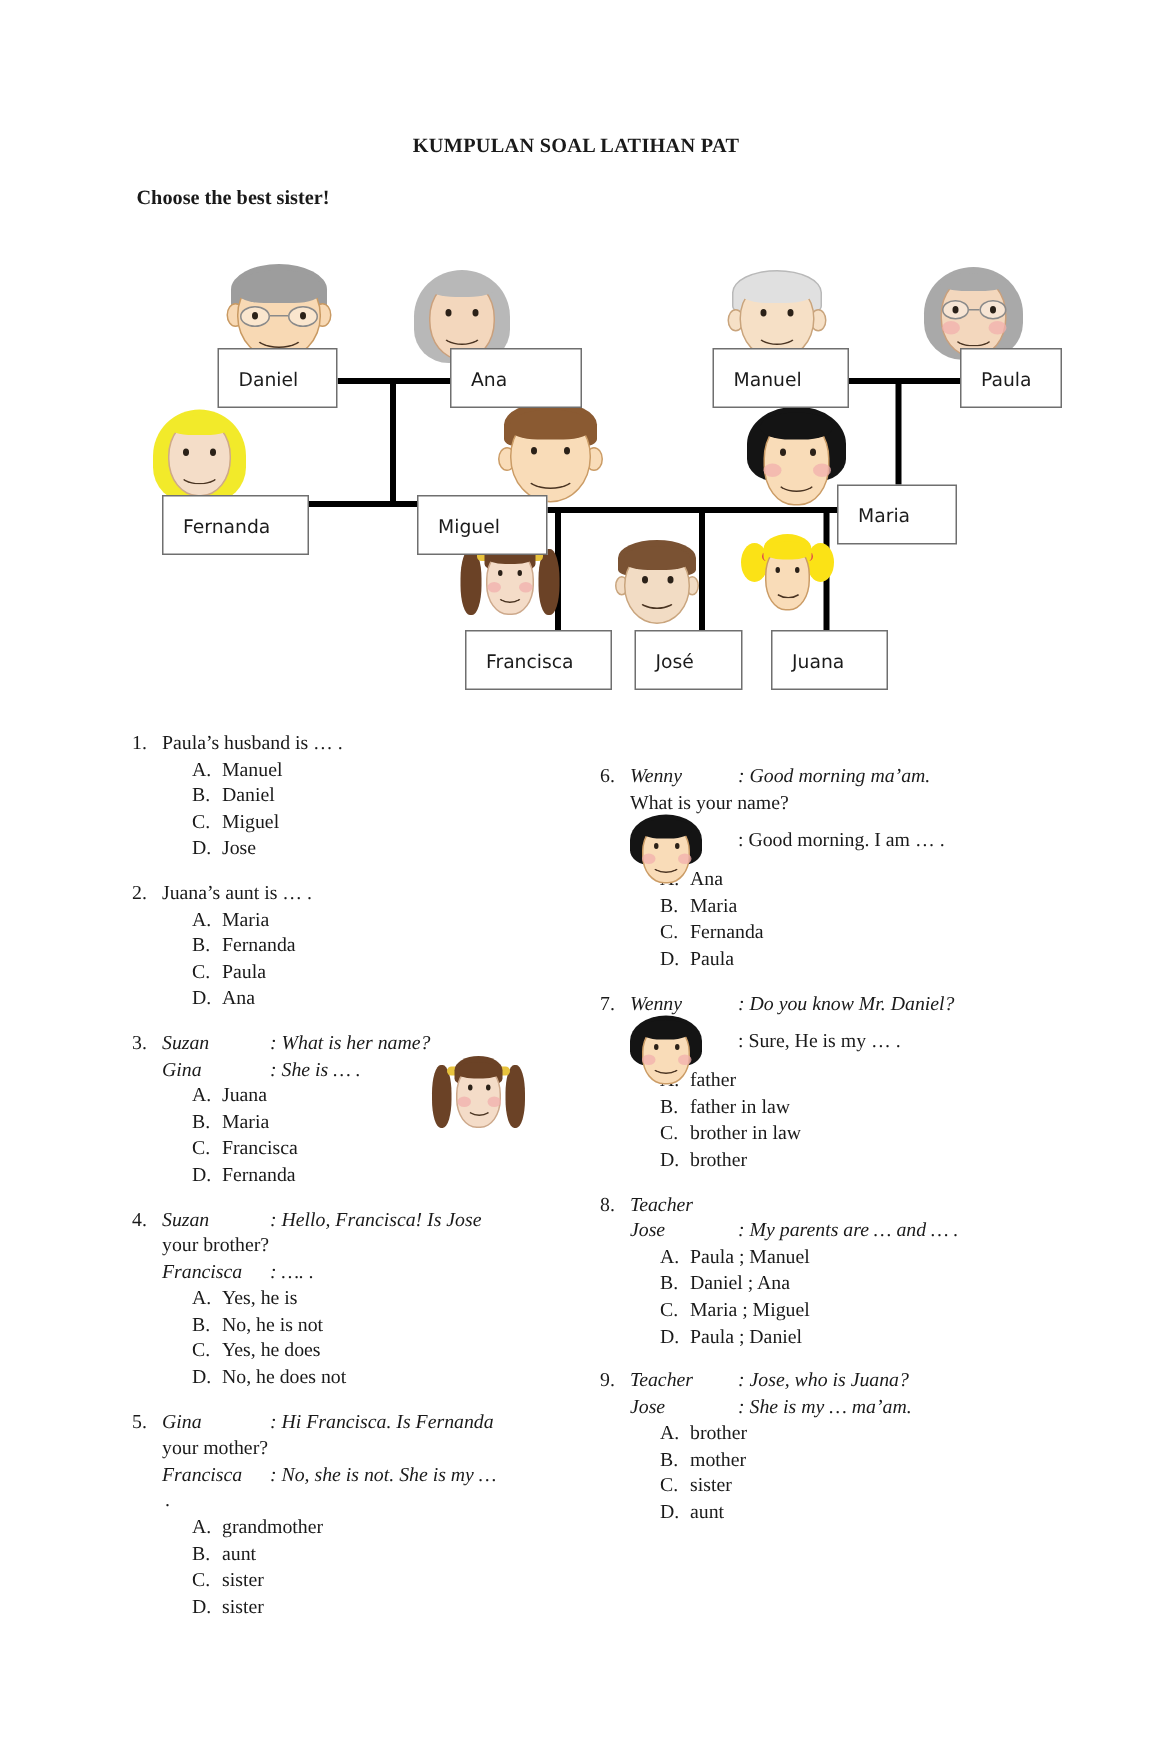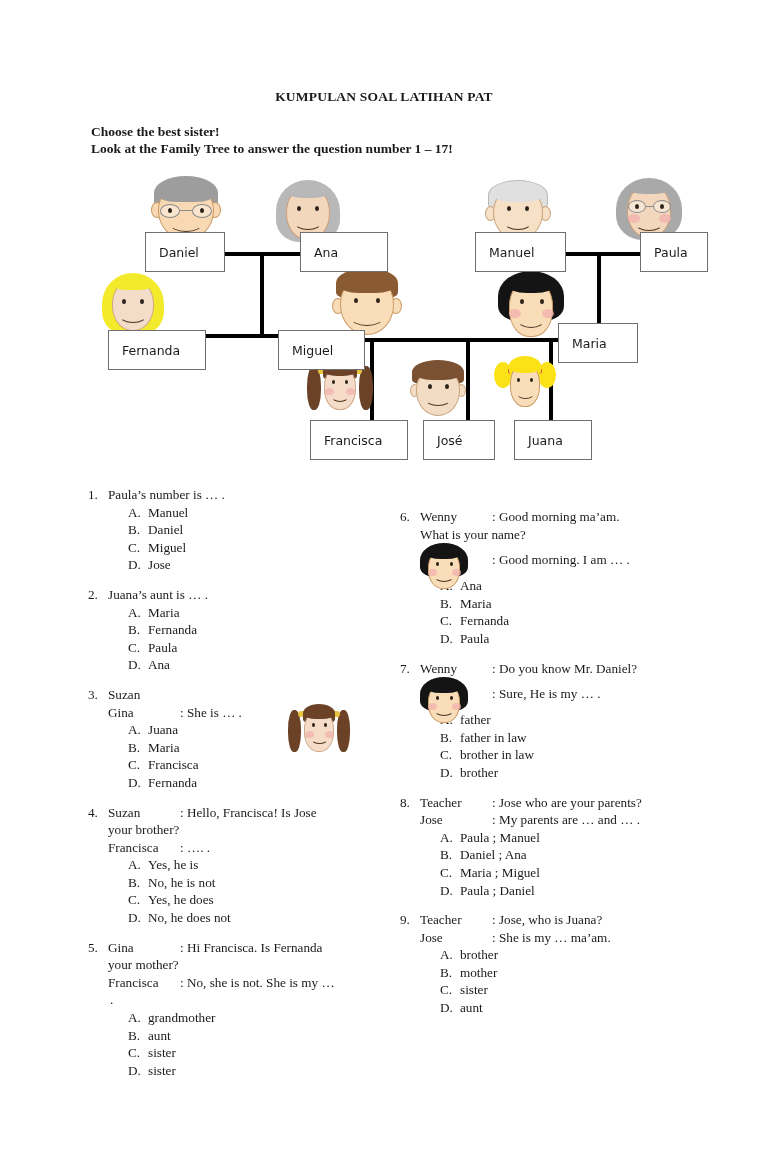--- a/index.html
+++ b/index.html
@@ -78,21 +78,21 @@
 
   
   .qcol { position: absolute; font-size: 13.2px; line-height: 17.6px; }
   .qcol-left  { top: 486px; left: 88px;  width: 300px; }
   .qcol-right { top: 508px; left: 400px; width: 300px; }
 
   .q { position: relative; margin-bottom: 12px; }
   .q-head { display: flex; }
   .q-num { width: 20px; flex: 0 0 20px; }
   .q-body { flex: 1 1 auto; }
-  .dlg-line { display: flex; }
+  .dlg-line { display: flex; font-style: italic; }
   .dlg-speaker { width: 72px; flex: 0 0 72px; }
   .dlg-text { flex: 1 1 auto; }
   .cont-line { padding-left: 0px; }
   .opts { margin-top: 0px; padding-left: 20px; }
   .opt { display: flex; }
   .opt-key { width: 20px; flex: 0 0 20px; }
   .opt-val { flex: 1 1 auto; }
   .stray-dot { height: 17.6px; padding-left: 2px; }
 
   .inline-face { position: absolute; }
@@ -101,21 +101,20 @@
 </style>
 </head>
 <body>
 
 <div class="page">
 
   <div class="doc-title">KUMPULAN SOAL LATIHAN PAT</div>
 
   <div class="instructions">
     <div>Choose the best sister!</div>
-    <div>Look at the Family Tree to answer the question number 1 – 17!</div>
   </div>
 
   <div class="tree">
 
     <div class="link" style="left:137px; top:84px; width:75px; height:4px;"></div>
     <div class="link" style="left:172px; top:84px; width:4px; height:86px;"></div>
     <div class="link" style="left:73px; top:166px; width:197px; height:4px;"></div>
     <div class="link" style="left:73px; top:166px; width:4px; height:26px;"></div>
     <div class="link" style="left:266px; top:166px; width:4px; height:26px;"></div>
 
@@ -277,21 +276,21 @@
     <div class="node" style="left:426px; top:252px; width:78px; height:40px;">
       <span>Juana</span>
     </div>
   </div>
 
   <div class="qcol qcol-left" id="col-left">
       <div class="q">
         <div class="q-head">
           <div class="q-num">1.</div>
           <div class="q-body">
-            <div class="cont-line">Paula’s number is … .</div>
+            <div class="cont-line">Paula’s husband is … .</div>
             <div class="opts">
               <div class="opt">
                 <div class="opt-key">A.</div>
                 <div class="opt-val">Manuel</div>
               </div>
               <div class="opt">
                 <div class="opt-key">B.</div>
                 <div class="opt-val">Daniel</div>
               </div>
               <div class="opt">
@@ -331,20 +330,21 @@
             </div>
           </div>
         </div>
       </div>
       <div class="q">
         <div class="q-head">
           <div class="q-num">3.</div>
           <div class="q-body">
             <div class="dlg-line">
               <div class="dlg-speaker">Suzan</div>
+              <div class="dlg-text">: What is her name?</div>
             </div>
             <div class="dlg-line">
               <div class="dlg-speaker">Gina</div>
               <div class="dlg-text">: She is … .</div>
             </div>
             <div class="opts">
               <div class="opt">
                 <div class="opt-key">A.</div>
                 <div class="opt-val">Juana</div>
               </div>
@@ -539,21 +539,20 @@
             </div>
           </div>
         </div>
       </div>
       <div class="q">
         <div class="q-head">
           <div class="q-num">8.</div>
           <div class="q-body">
             <div class="dlg-line">
               <div class="dlg-speaker">Teacher</div>
-              <div class="dlg-text">: Jose who are your parents?</div>
             </div>
             <div class="dlg-line">
               <div class="dlg-speaker">Jose</div>
               <div class="dlg-text">: My parents are … and … .</div>
             </div>
             <div class="opts">
               <div class="opt">
                 <div class="opt-key">A.</div>
                 <div class="opt-val">Paula ; Manuel</div>
               </div>

